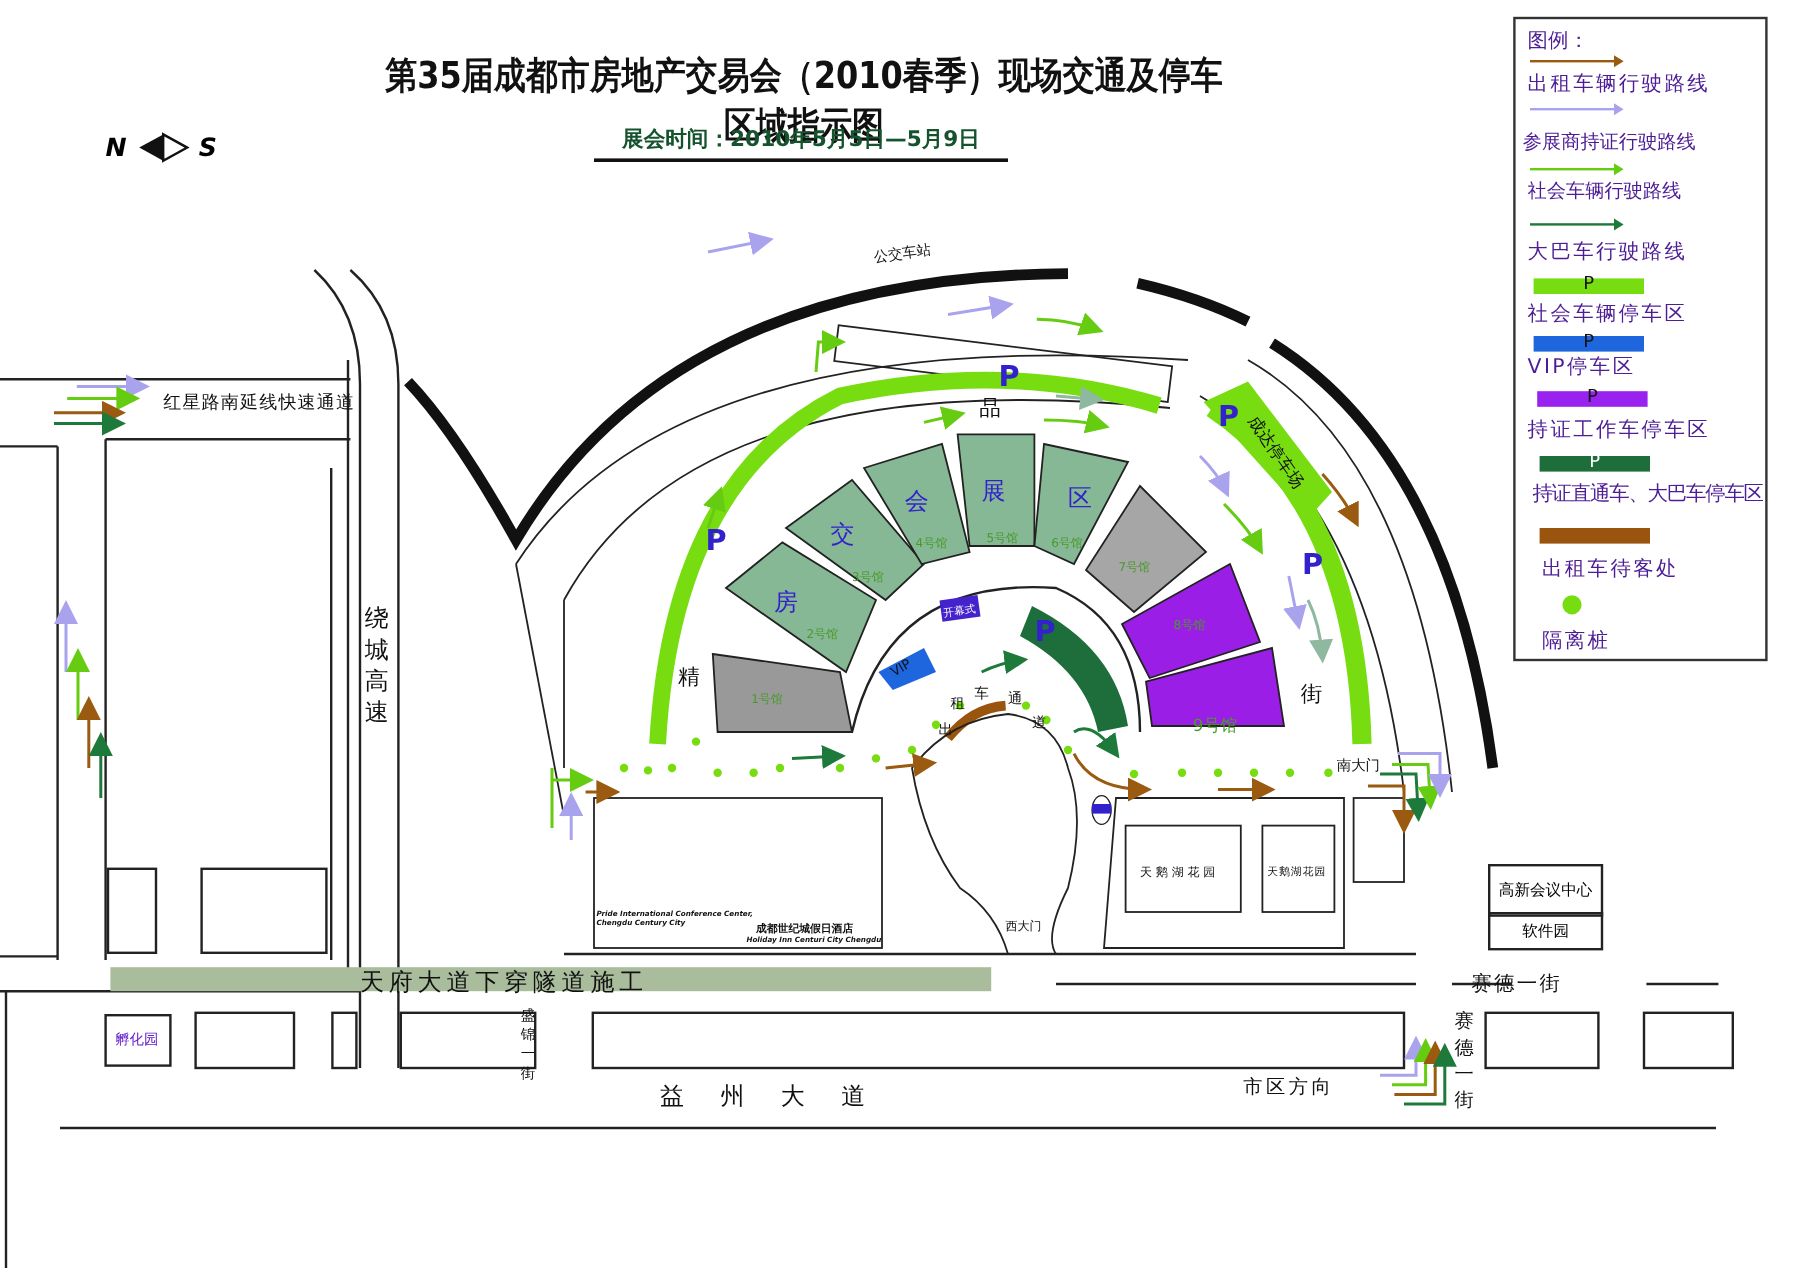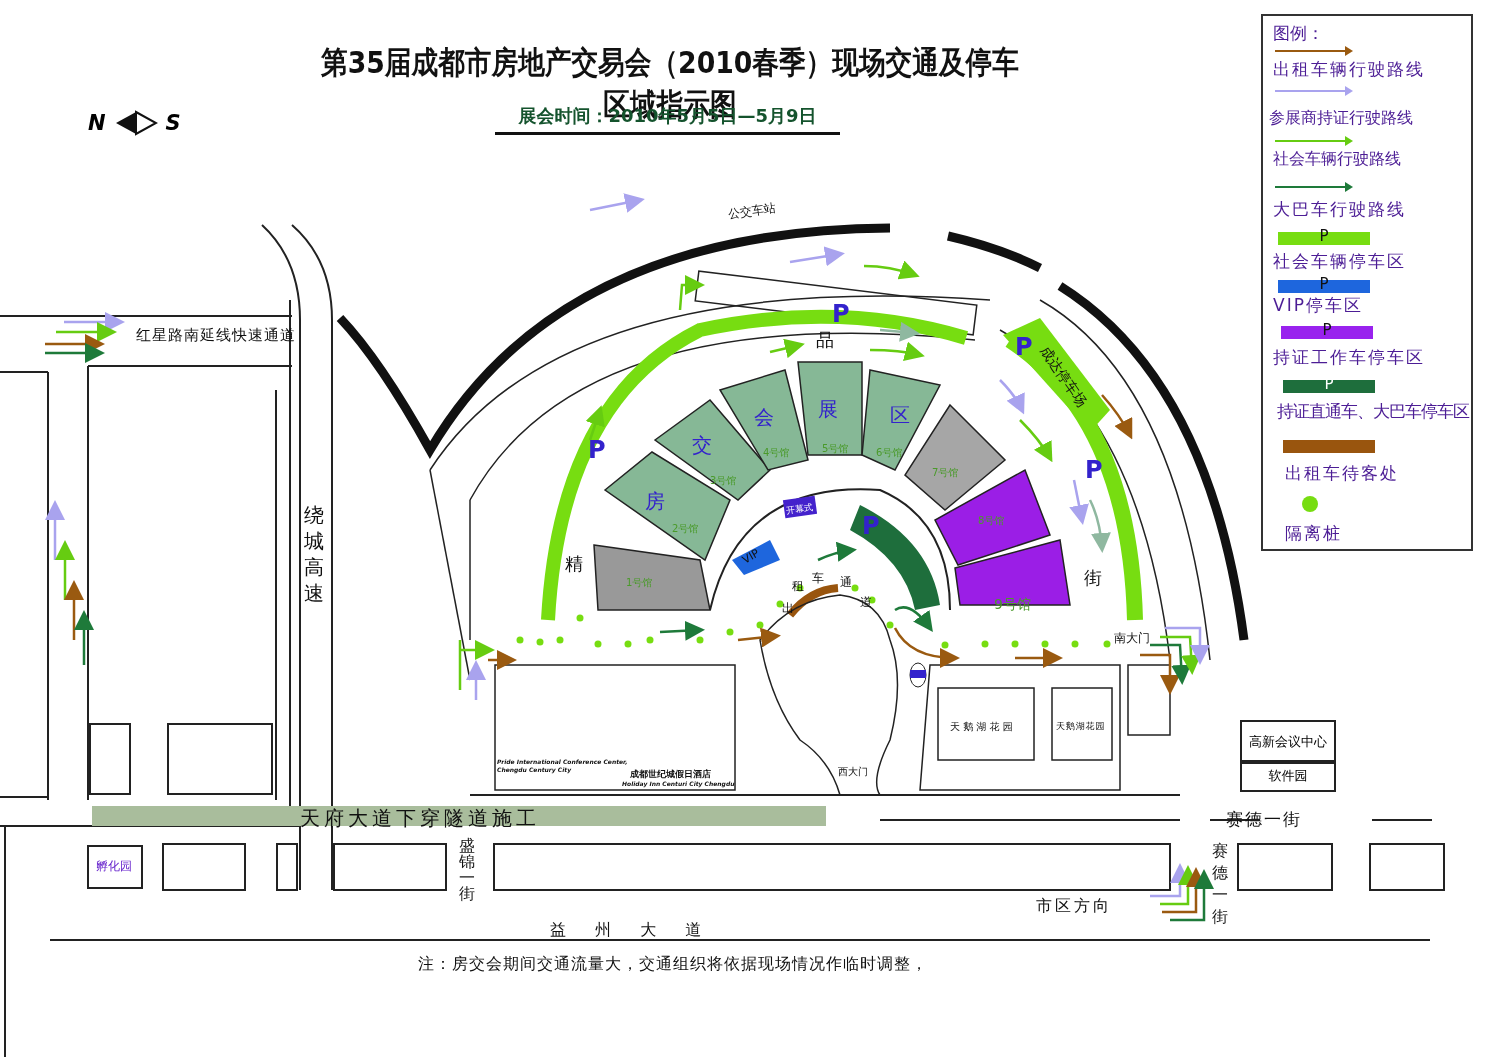--- a/index.html
+++ b/index.html
@@ -216,22 +216,22 @@
     <text x="832" y="322">P</text>
     <text x="1015" y="355">P</text>
     <text x="1085" y="478">P</text>
     <text x="862" y="534">P</text>
   </g>
 </svg>
 
 <div class="maplabel" style="left:136px;top:326px;font-size:15px;letter-spacing:1px">红星路南延线快速通道</div>
 <div class="maplabel" style="left:304px;top:502px;font-size:20px;width:22px;white-space:normal;line-height:26px;word-break:break-all">绕城高速</div>
 <div class="maplabel" style="left:300px;top:805px;font-size:20px;letter-spacing:4px">天府大道下穿隧道施工</div>
-<div class="maplabel" style="left:459px;top:838px;font-size:16px;width:14px;white-space:normal;line-height:16px;word-break:break-all">盛锦一街</div>
-<div class="maplabel" style="left:550px;top:920px;font-size:16px;letter-spacing:12px">益 州 大 道</div>
+<div class="maplabel" style="left:434px;top:838px;font-size:12px;width:14px;white-space:normal;line-height:16px;word-break:break-all">盛锦一街</div>
+<div class="maplabel" style="left:550px;top:900px;font-size:20px;letter-spacing:12px">益 州 大 道</div>
 <div class="maplabel" style="left:1212px;top:840px;font-size:16px;width:18px;white-space:normal;line-height:22px;word-break:break-all">赛德一街</div>
 <div class="maplabel" style="left:565px;top:552px;font-size:18px">精</div>
 <div class="maplabel" style="left:816px;top:328px;font-size:18px">品</div>
 <div class="maplabel" style="left:1084px;top:566px;font-size:18px">街</div>
 
 <div class="maplabel" style="left:728px;top:203px;font-size:12px;transform:rotate(-8deg)">公交车站</div>
 <div class="maplabel" style="left:1028px;top:368px;font-size:14px;transform:rotate(55deg)">成达停车场</div>
 <div class="maplabel" style="left:1114px;top:630px;font-size:12px">南大门</div>
 <div class="maplabel" style="left:838px;top:765px;font-size:10px">西大门</div>
 
@@ -293,14 +293,13 @@
   <div class="lt" style="top:330px;letter-spacing:2px">持证工作车停车区</div>
   <div class="bar" style="top:364px;left:20px;background:#1e6e3c;color:#fff">P</div>
   <div class="lt" style="top:384px;font-size:17px;left:14px;letter-spacing:-1px">持证直通车、大巴车停车区</div>
   <div class="bar" style="top:424px;left:20px;background:#99550e"></div>
   <div class="lt" style="top:446px;left:22px;letter-spacing:2px">出租车待客处</div>
   <div class="dot" style="top:480px"></div>
   <div class="lt" style="top:506px;left:22px;letter-spacing:2px">隔离桩</div>
 </div>
 
 <div class="abs note">
-  <div>注：房交会期间交通流量大，交通组织将依据现场情况作临时调整，</div>
 </div>
 
 </body></html>

